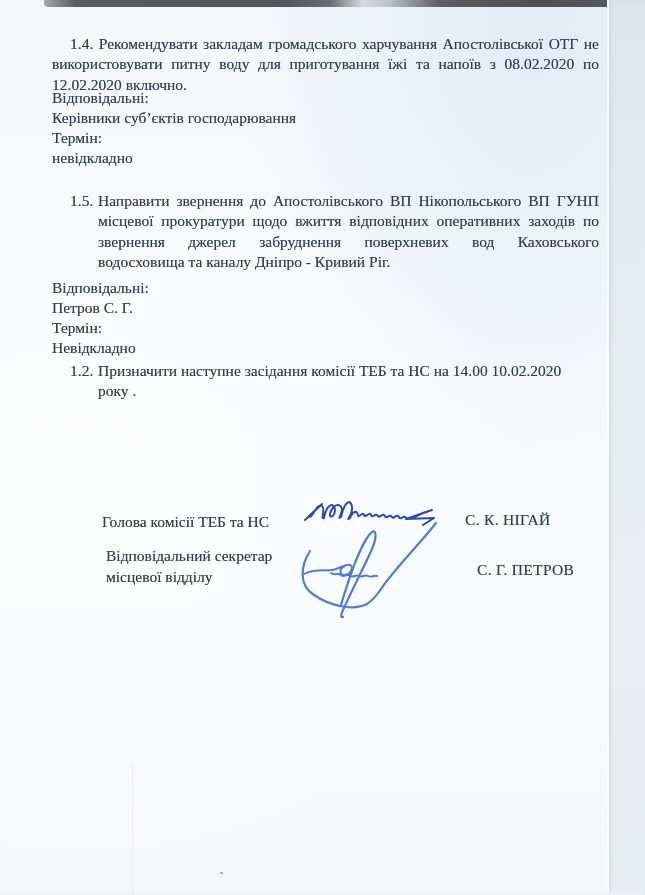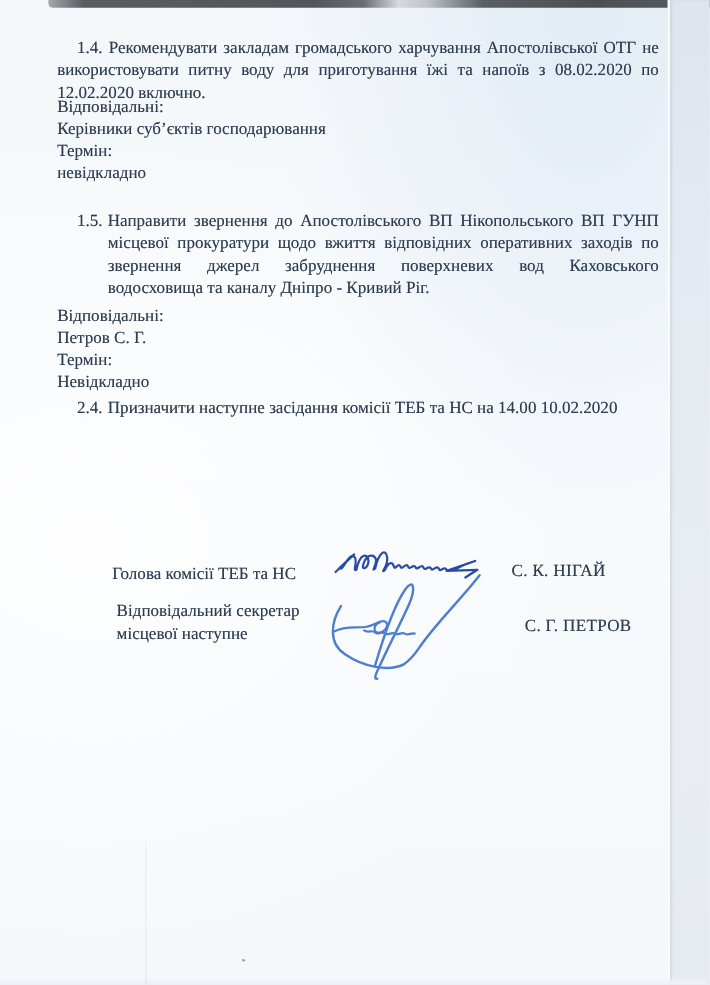--- a/index.html
+++ b/index.html
@@ -94,31 +94,32 @@
   </div>
 
   <div class="tb rblock" style="top:278px">
       <div class="ln">Відповідальні:</div>
       <div class="ln">Петров С. Г.</div>
       <div class="ln">Термін:</div>
       <div class="ln">Невідкладно</div>
     </div>
 
   <div class="tb item" style="top:361px">
-    <span class="num">2.4.</span>
+    <span class="num">1.2.</span>
     <div>
         <div class="ln">Призначити наступне засідання комісії ТЕБ та НС на 14.00 10.02.2020</div>
+        <div class="ln">року .</div>
       </div>
   </div>
 
   <div class="sig-label" style="left:102px;top:512px">Голова комісії ТЕБ та НС</div>
 
   <div class="sig-label" style="left:106px;top:546px">
     <div>Відповідальний секретар</div>
-    <div>місцевої наступне</div>
+    <div>місцевої відділу</div>
   </div>
 
   <div class="sig-name" style="left:465px;top:511px">С. К. НІГАЙ</div>
 
   <div class="sig-name" style="left:477px;top:561px">С. Г. ПЕТРОВ</div>
 
   <svg class="sig-svg" width="152" height="134" viewBox="0 0 152 134">
 
     <path fill="none" stroke-width="2" stroke-linecap="round" stroke-linejoin="round" d="M12 26 L29 10 L16 22
              C18 27 24 8 29 12 C33 15 27 26 31 24

